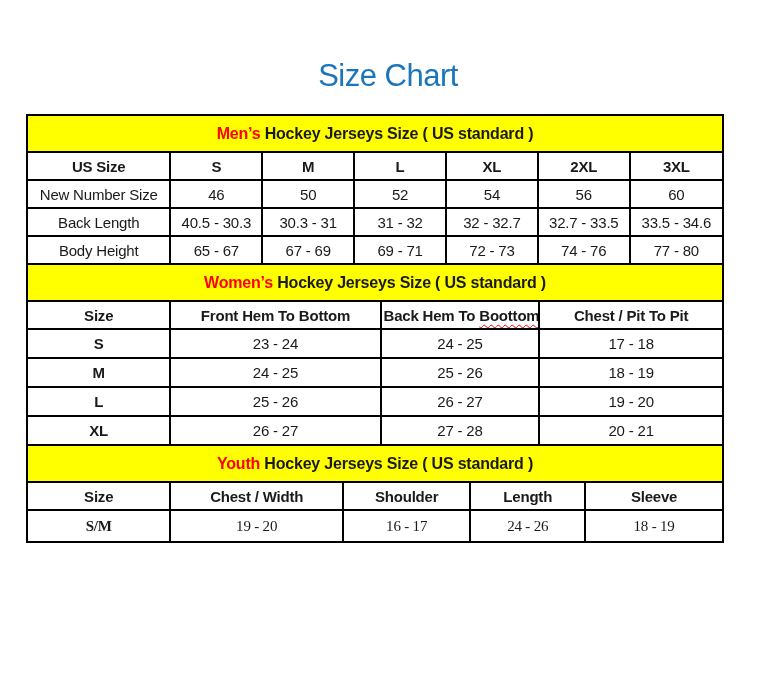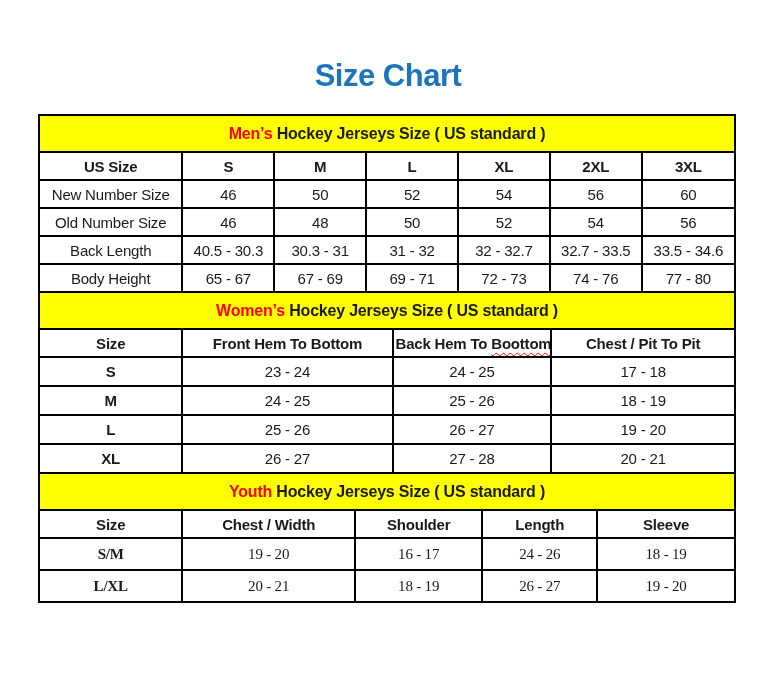--- a/index.html
+++ b/index.html
@@ -13,24 +13,24 @@
     width:776px;height:692px;overflow:hidden;
     font-family:"Liberation Sans","DejaVu Sans",sans-serif;
     color:var(--text-black);
   }
   .page{padding-top:58px;}
   .page-title{
     margin:0 0 20px 0;
     text-align:center;
     color:var(--title-blue);
     font-size:31px;
-    font-weight:700;
+    font-weight:400;
     letter-spacing:-0.5px;
   }
-  .tables{width:698px;margin-left:38px;}
+  .tables{width:698px;margin-left:26px;}
   section + section table{margin-top:-2px;}
   table{
     width:100%;
     border-collapse:collapse;
     table-layout:fixed;
   }
   th,td{
     border:2px solid #000;
     text-align:center;
     vertical-align:middle;
@@ -99,29 +99,20 @@
         </thead>
         <tbody>
             <tr>
               <td class="row-label">New Number Size</td>
               <td class="data-cell">46</td>
               <td class="data-cell">50</td>
               <td class="data-cell">52</td>
               <td class="data-cell">54</td>
               <td class="data-cell">56</td>
               <td class="data-cell">60</td>
-            </tr>
-            <tr>
-              <td class="row-label">Old Number Size</td>
-              <td class="data-cell">46</td>
-              <td class="data-cell">48</td>
-              <td class="data-cell">50</td>
-              <td class="data-cell">52</td>
-              <td class="data-cell">54</td>
-              <td class="data-cell">56</td>
             </tr>
             <tr>
               <td class="row-label">Back Length</td>
               <td class="data-cell">40.5 - 30.3</td>
               <td class="data-cell">30.3 - 31</td>
               <td class="data-cell">31 - 32</td>
               <td class="data-cell">32 - 32.7</td>
               <td class="data-cell">32.7 - 33.5</td>
               <td class="data-cell">33.5 - 34.6</td>
             </tr>
@@ -208,25 +199,18 @@
             </tr>
         </thead>
         <tbody>
             <tr>
               <td class="row-label">S/M</td>
               <td class="data-cell">19 - 20</td>
               <td class="data-cell">16 - 17</td>
               <td class="data-cell">24 - 26</td>
               <td class="data-cell">18 - 19</td>
             </tr>
-            <tr>
-              <td class="row-label">L/XL</td>
-              <td class="data-cell">20 - 21</td>
-              <td class="data-cell">18 - 19</td>
-              <td class="data-cell">26 - 27</td>
-              <td class="data-cell">19 - 20</td>
-            </tr>
           </tbody>
       </table>
     </section>
 
   </div>
 </div>
 
 </body></html>

